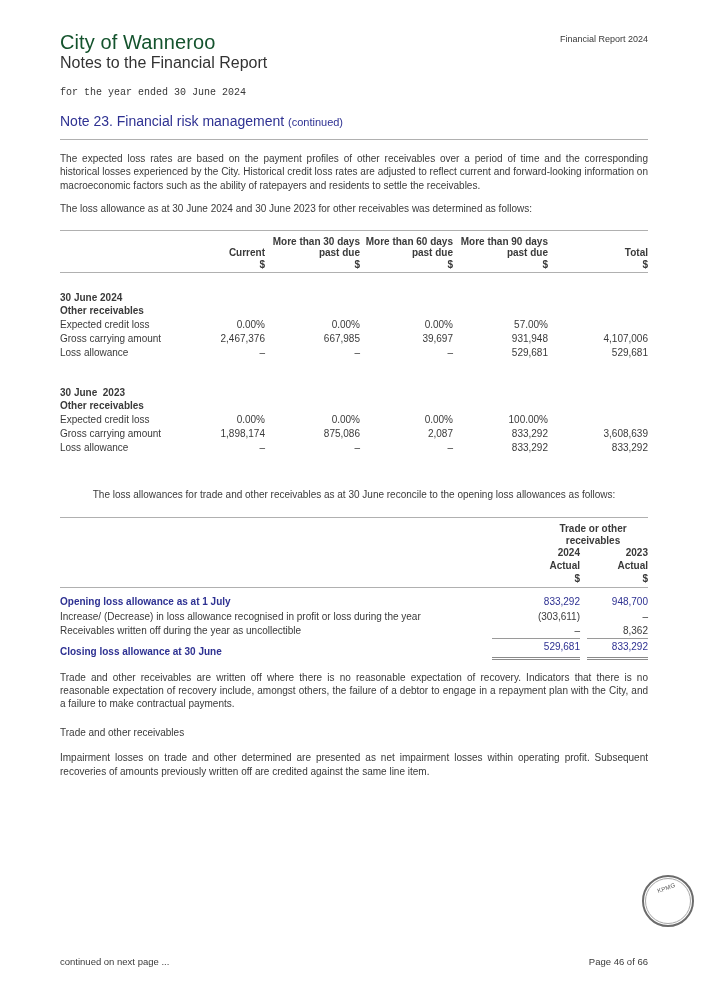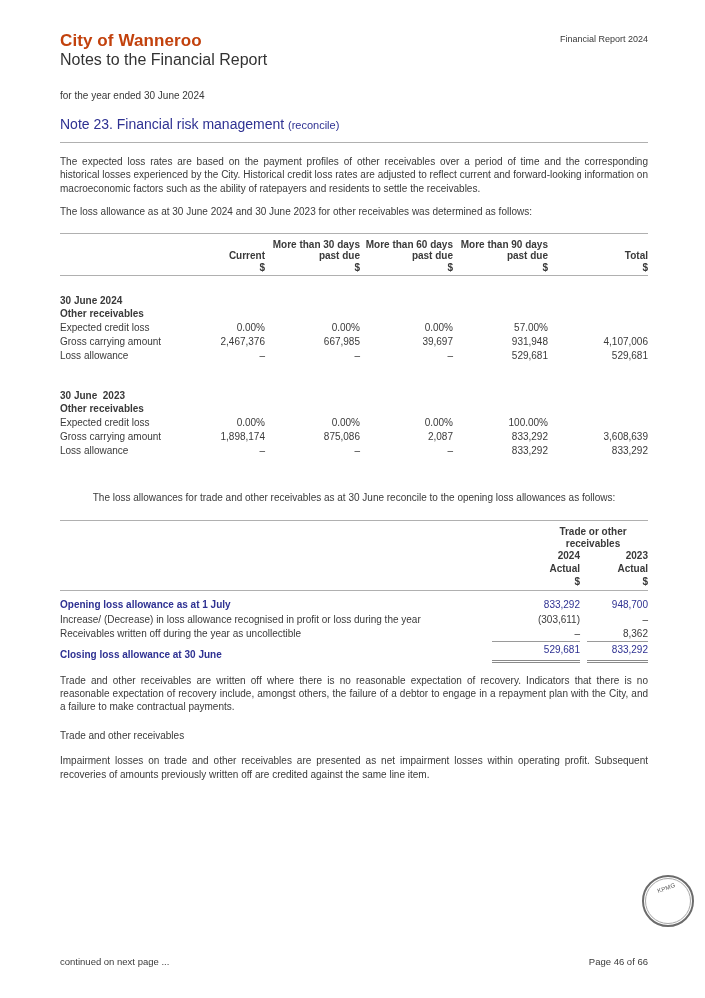--- a/index.html
+++ b/index.html
@@ -6,24 +6,24 @@
   html,body { background:#ffffff; }
   body {
     width:705px; height:998px; position:relative;
     font-family:"Liberation Sans","DejaVu Sans",sans-serif;
     color:#383838;
   }
   .content { position:absolute; left:60px; top:0; width:588px; padding-top:31px; }
 
   
   .brand-row { display:flex; justify-content:space-between; align-items:flex-start; }
-  .brand { font-size:17px; color:#c2410c; letter-spacing:0.1px;font-weight:bold; }
+  .brand { font-size:20px; color:#14532d; letter-spacing:0.1px; }
   .report-label { font-size:9px; color:#383838; padding-top:3px; }
   .page-title { font-size:16px; color:#333333; }
-  .period { font-size:10px; margin-top:21px; }
+  .period { font-size:10px; margin-top:15px;font-family:Liberation Mono, monospace; }
   .note-heading { font-size:14px; color:#2e3192; margin-top:15px; }
   .note-heading .continued { font-size:11px; }
   .header-rule { border:none; border-top:1px solid #b0b0b0; margin-top:10px; }
 
   
   .para { font-size:10px; line-height:13.4px; text-align:justify; color:#3a3a3a; }
   .p1 { margin-top:12px; }
   .p2 { margin-top:10px; text-align:left; }
 
   
@@ -81,21 +81,21 @@
 <body>
 
 <div class="content">
 
   <div class="brand-row">
     <div class="brand">City of Wanneroo</div>
     <div class="report-label">Financial Report 2024</div>
   </div>
   <div class="page-title">Notes to the Financial Report</div>
   <div class="period">for the year ended 30 June 2024</div>
-  <div class="note-heading"><span>Note 23. Financial risk management</span> <span class="continued">(reconcile)</span></div>
+  <div class="note-heading"><span>Note 23. Financial risk management</span> <span class="continued">(continued)</span></div>
   <hr class="header-rule">
 
   <div class="para p1">The expected loss rates are based on the payment profiles of other receivables over a period of time and the corresponding historical losses experienced by the City. Historical credit loss rates are adjusted to reflect current and forward-looking information on macroeconomic factors such as the ability of ratepayers and residents to settle the receivables.</div>
   <div class="para p2">The loss allowance as at 30 June 2024 and 30 June 2023 for other receivables was determined as follows:</div>
 
   <table class="t1">
     <colgroup>
       <col class="c-label">
         <col class="c1">
         <col class="c2">
@@ -257,21 +257,21 @@
           </td>
         <td class="num cb">
             <div class="rule-box">833,292</div>
           </td>
       </tr>
     </tbody>
   </table>
 
   <div class="para p5">Trade and other receivables are written off where there is no reasonable expectation of recovery. Indicators that there is no reasonable expectation of recovery include, amongst others, the failure of a debtor to engage in a repayment plan with the City, and a failure to make contractual payments.</div>
   <div class="para p4">Trade and other receivables</div>
-  <div class="para p6">Impairment losses on trade and other receivables are presented as net impairment losses within operating profit. Subsequent recoveries of amounts previously written off are credited against the same line item.</div>
+  <div class="para p6">Impairment losses on trade and other determined are presented as net impairment losses within operating profit. Subsequent recoveries of amounts previously written off are credited against the same line item.</div>
 
 </div>
 
 <div class="stamp">
   <div class="stamp-inner"></div>
   <div class="stamp-text">KPMG</div>
 </div>
 
 <div class="footer">
   <div>continued on next page ...</div>

